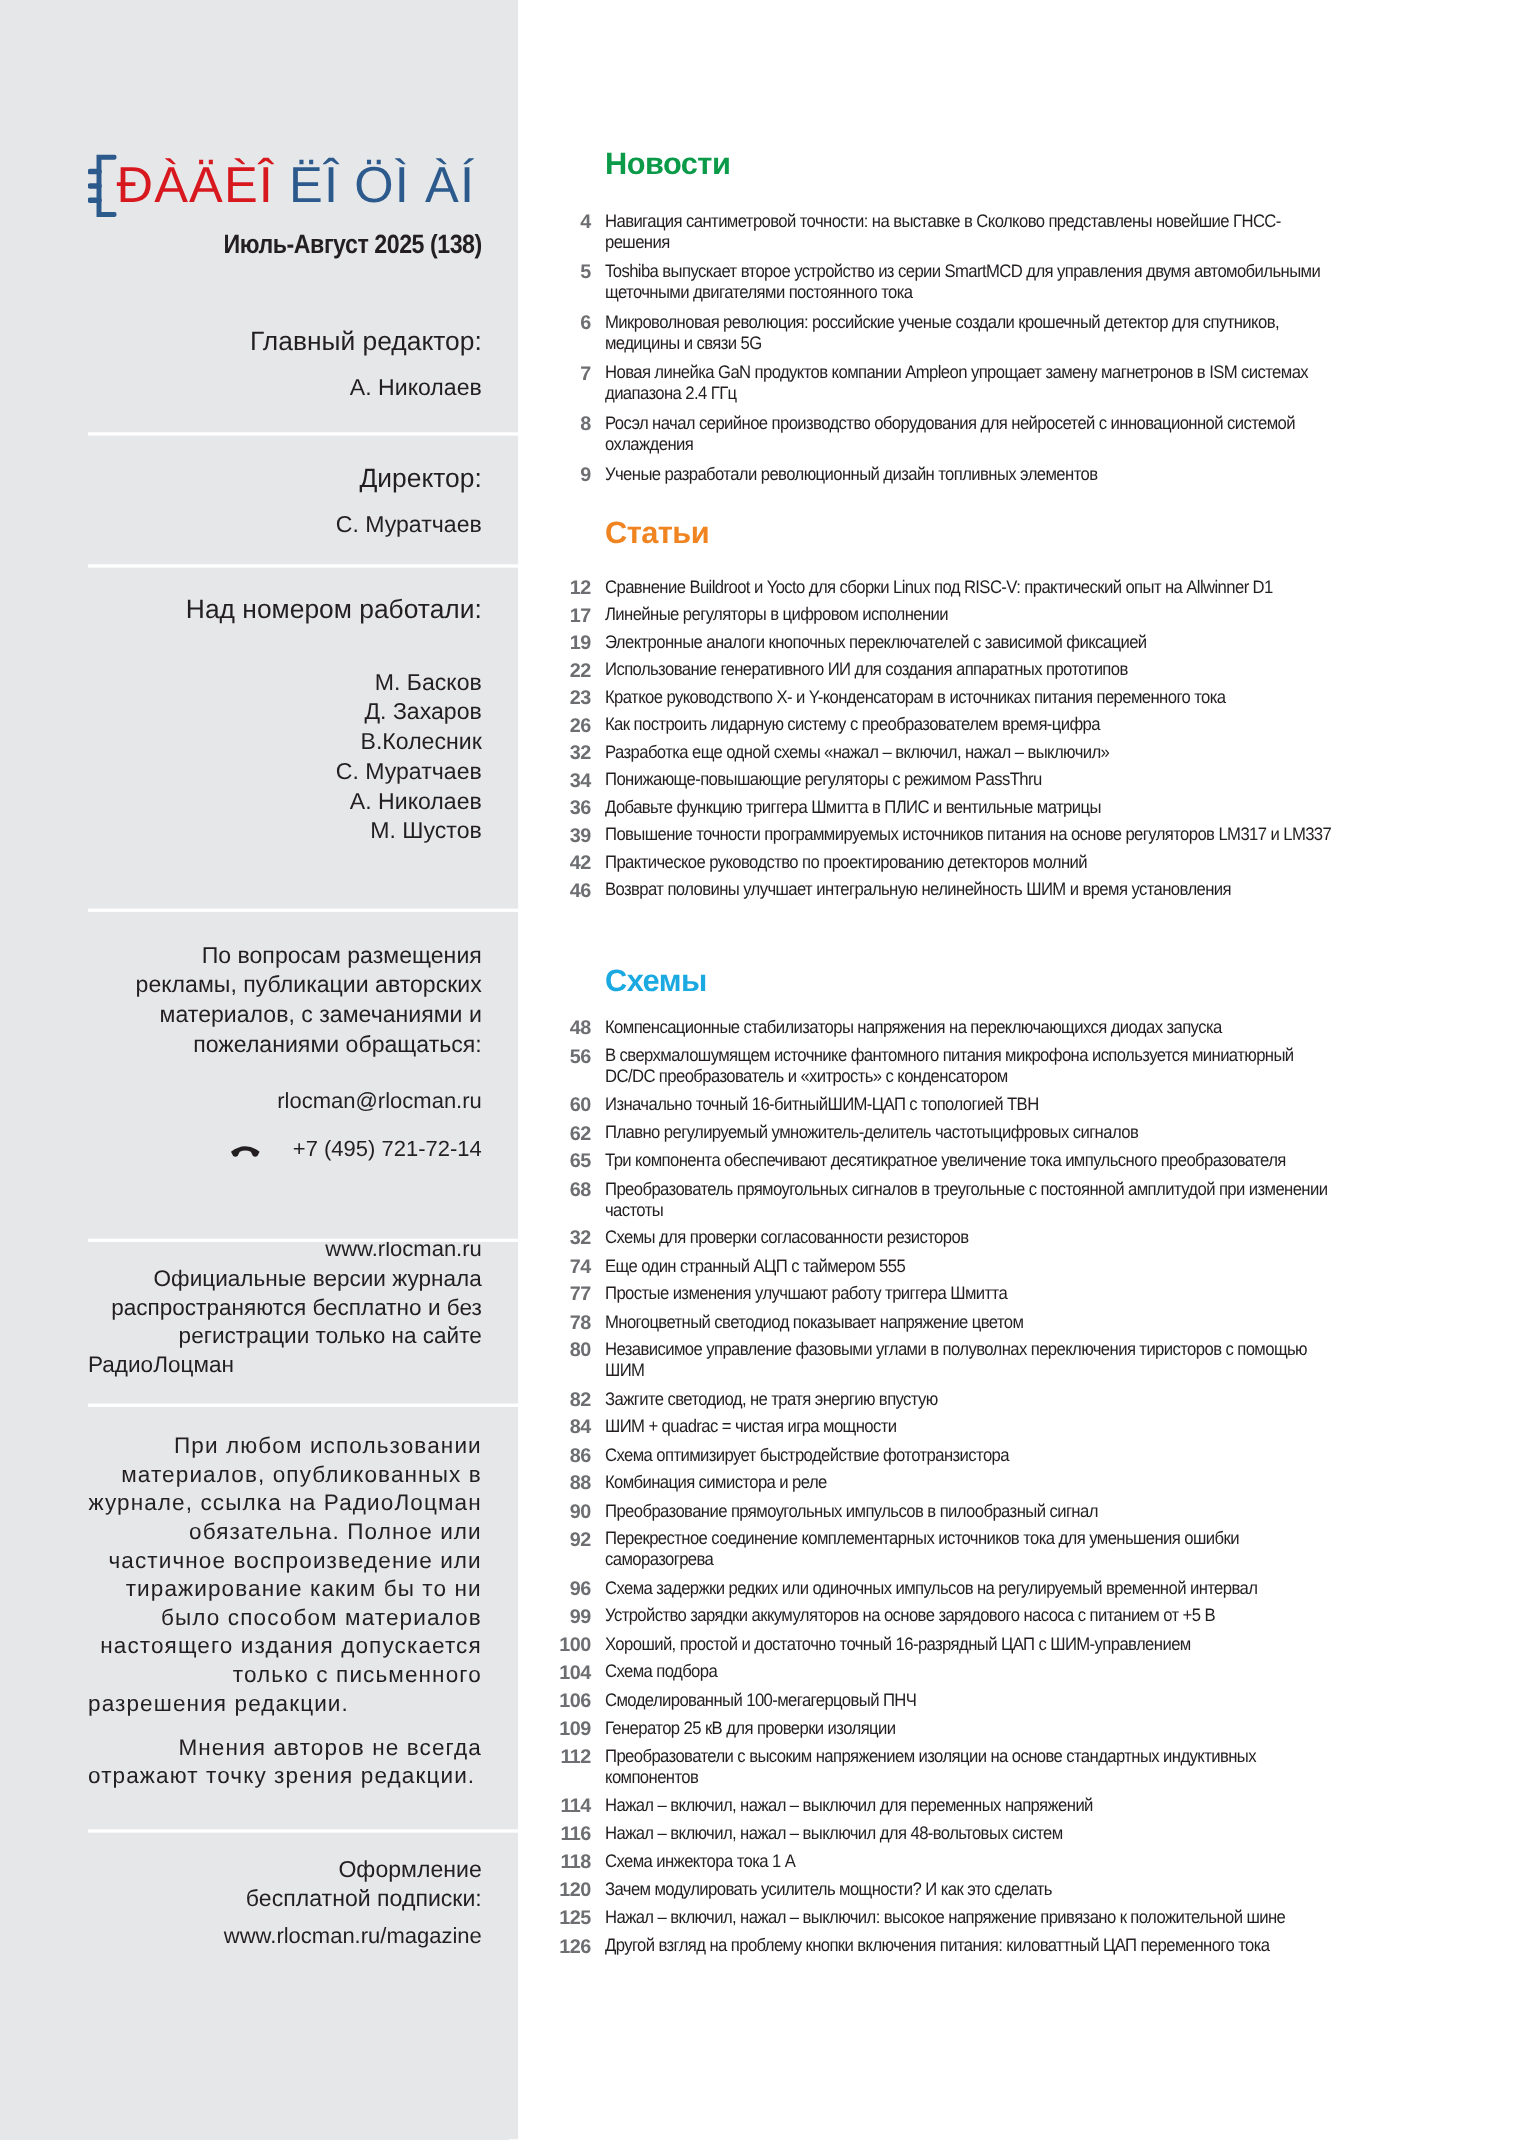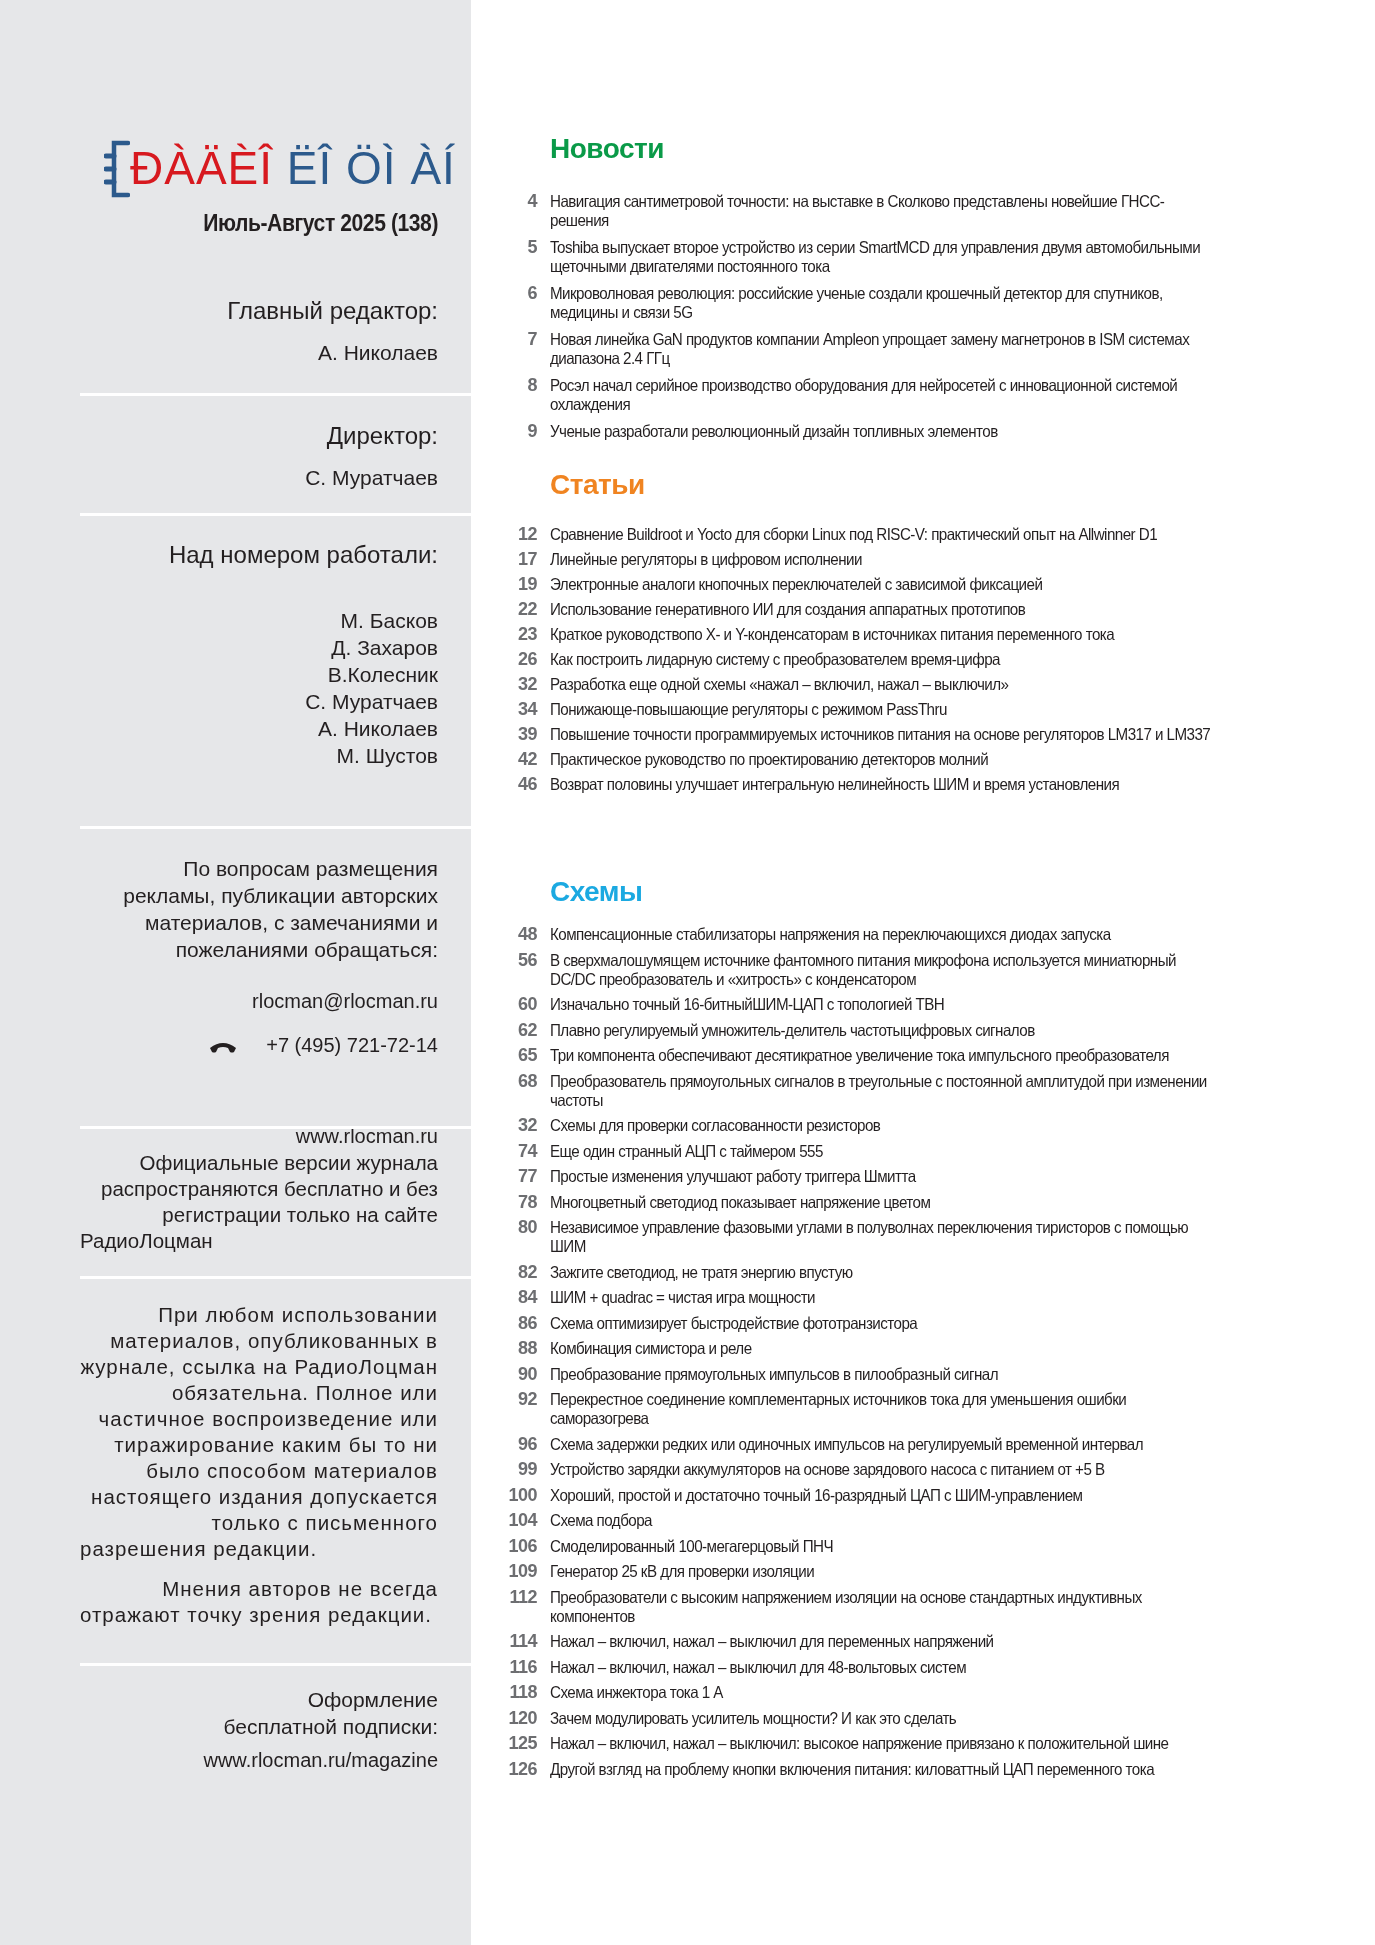--- a/index.html
+++ b/index.html
@@ -6,21 +6,21 @@
     html, body { width: 1375px; height: 1945px; background: #ffffff; overflow: hidden; }
     body { position: relative; font-family: "Liberation Sans", sans-serif; color: #231f20; }
 
     .sidebar {
       position: absolute; left: 0; top: 0; width: 471px; height: 1945px;
       background: #e6e7e9;
     }
     .sidebar .block { position: absolute; left: 80px; width: 358px; text-align: right; }
     .divider { position: absolute; left: 80px; width: 391px; height: 3px; background: #ffffff; }
 
-    .logo { position: absolute; left: 104px; top: 138px; height: 60px; width: 350px; }
+    .logo { position: absolute; left: 80px; top: 138px; height: 60px; width: 350px; }
     .logo-bracket { position: absolute; left: 0; top: 2px; width: 26px; height: 58px; }
     .logo-text { position: absolute; left: 26px; top: 0; font-size: 46px; line-height: 60px; letter-spacing: 1px; white-space: nowrap; font-family: "Liberation Sans", sans-serif; }
     .logo-red { color: #d7191f; }
     .logo-blue { color: #2c5a8c; }
 
     .issue { top: 209px; font-size: 24px; font-weight: bold; letter-spacing: -0.5px; transform: scaleX(0.88); transform-origin: right center; }
 
     .role { font-size: 24px; line-height: 30px; color: #231f20; }
     .name { font-size: 21px; line-height: 30px; color: #231f20; }
     .staff-list { font-size: 21px; line-height: 27px; }
@@ -175,20 +175,24 @@
       </div>
       <div class="toc-item" style="margin-bottom: 6px;">
         <span class="toc-num">32</span>
         <span class="toc-text">Разработка еще одной схемы «нажал – включил, нажал – выключил»</span>
       </div>
       <div class="toc-item" style="margin-bottom: 6px;">
         <span class="toc-num">34</span>
         <span class="toc-text">Понижающе-повышающие регуляторы с режимом PassThru</span>
       </div>
       <div class="toc-item" style="margin-bottom: 6px;">
+        <span class="toc-num">36</span>
+        <span class="toc-text">Добавьте функцию триггера Шмитта в ПЛИС и вентильные матрицы</span>
+      </div>
+      <div class="toc-item" style="margin-bottom: 6px;">
         <span class="toc-num">39</span>
         <span class="toc-text">Повышение точности программируемых источников питания на основе регуляторов LM317 и LM337</span>
       </div>
       <div class="toc-item" style="margin-bottom: 6px;">
         <span class="toc-num">42</span>
         <span class="toc-text">Практическое руководство по проектированию детекторов молний</span>
       </div>
       <div class="toc-item" style="margin-bottom: 6px;">
         <span class="toc-num">46</span>
         <span class="toc-text">Возврат половины улучшает интегральную нелинейность ШИМ и время установления</span>

